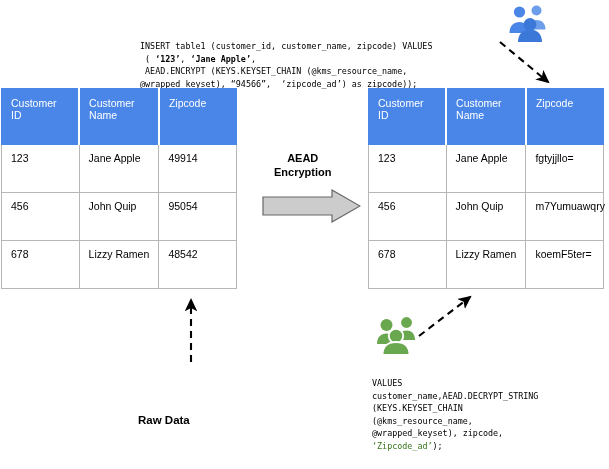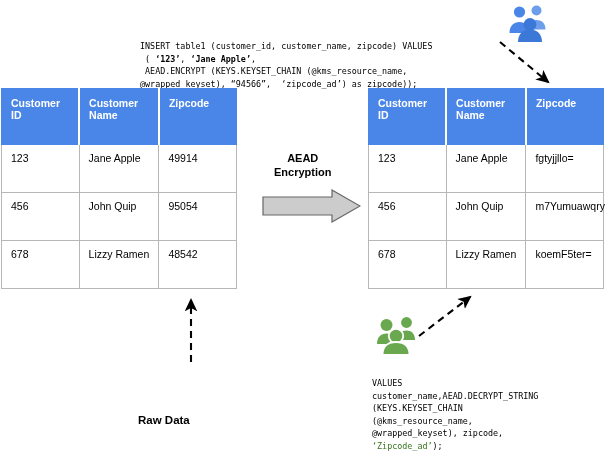--- a/index.html
+++ b/index.html
@@ -51,21 +51,21 @@
   .data-table td {
     border: 1px solid #b7b7b7;
     vertical-align: top;
     text-align: left;
     padding: 7px 8px 7px 9px;
     font-weight: normal;
   }
   .data-table thead th {
     background: #4a86e8;
     color: #ffffff;
-    font-weight: bold;
+    font-weight: normal;
     border-color: #4a86e8;
     height: 40px;
     padding-top: 8px;
   }
   .data-table thead th + th { border-left: 2px solid #ffffff; }
   .data-table tbody td { height: 33px; }
 
   #table-plaintext  { left: 1px;   top: 88px;  width: 236px; }
   #table-encrypted  { left: 368px; top: 88px;  width: 236px; }
   .col-a { width: 33%; }

